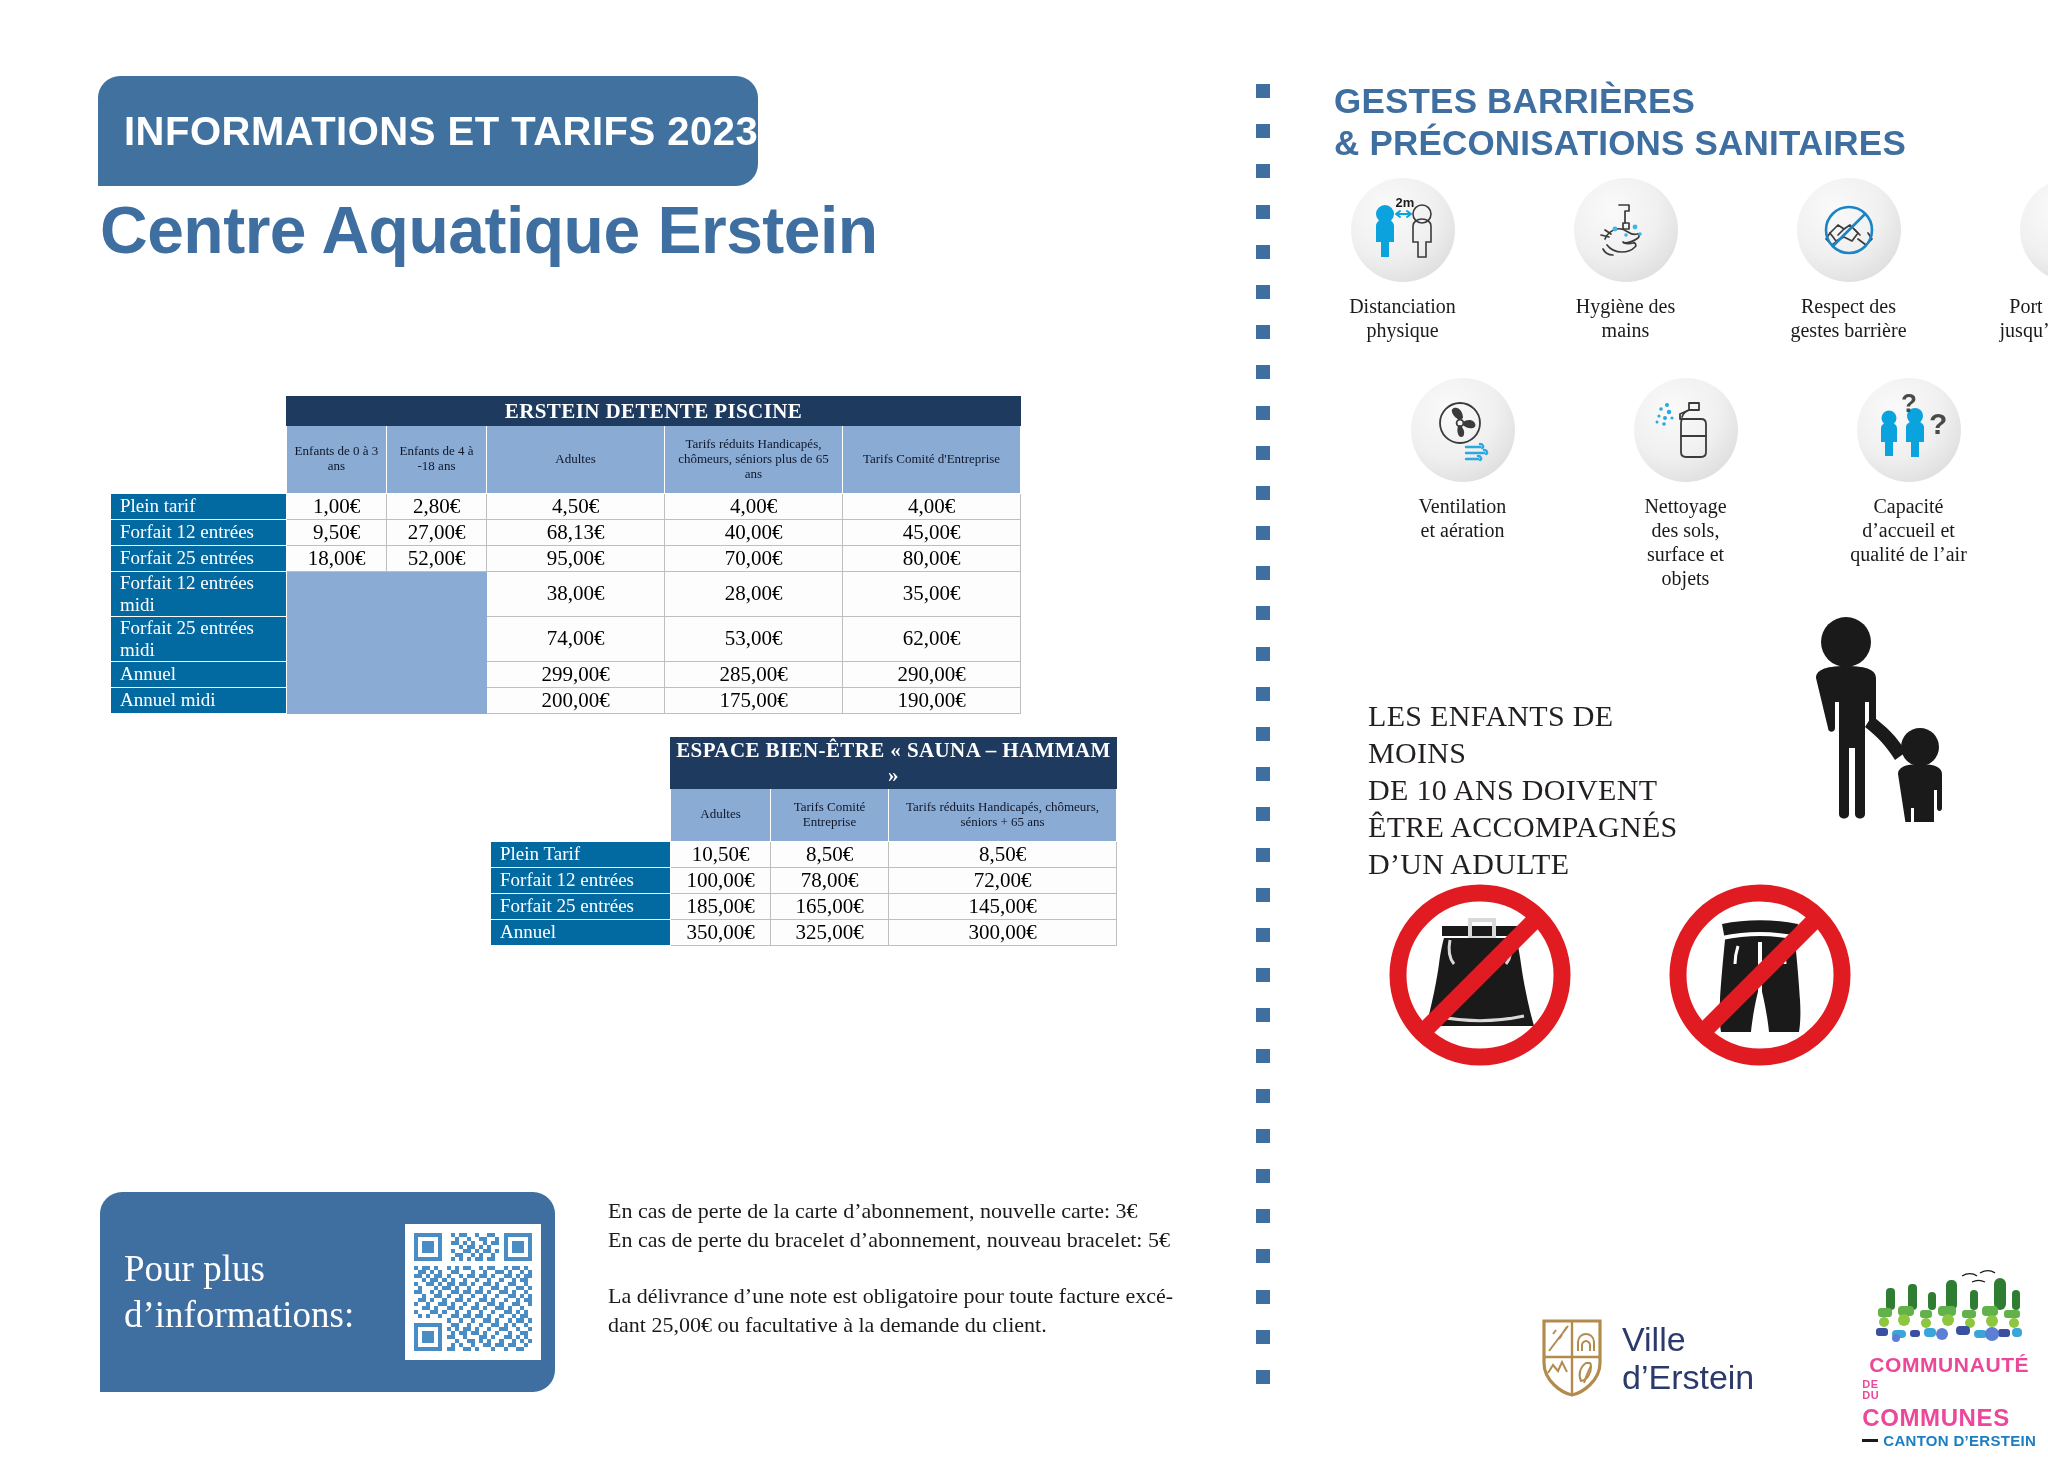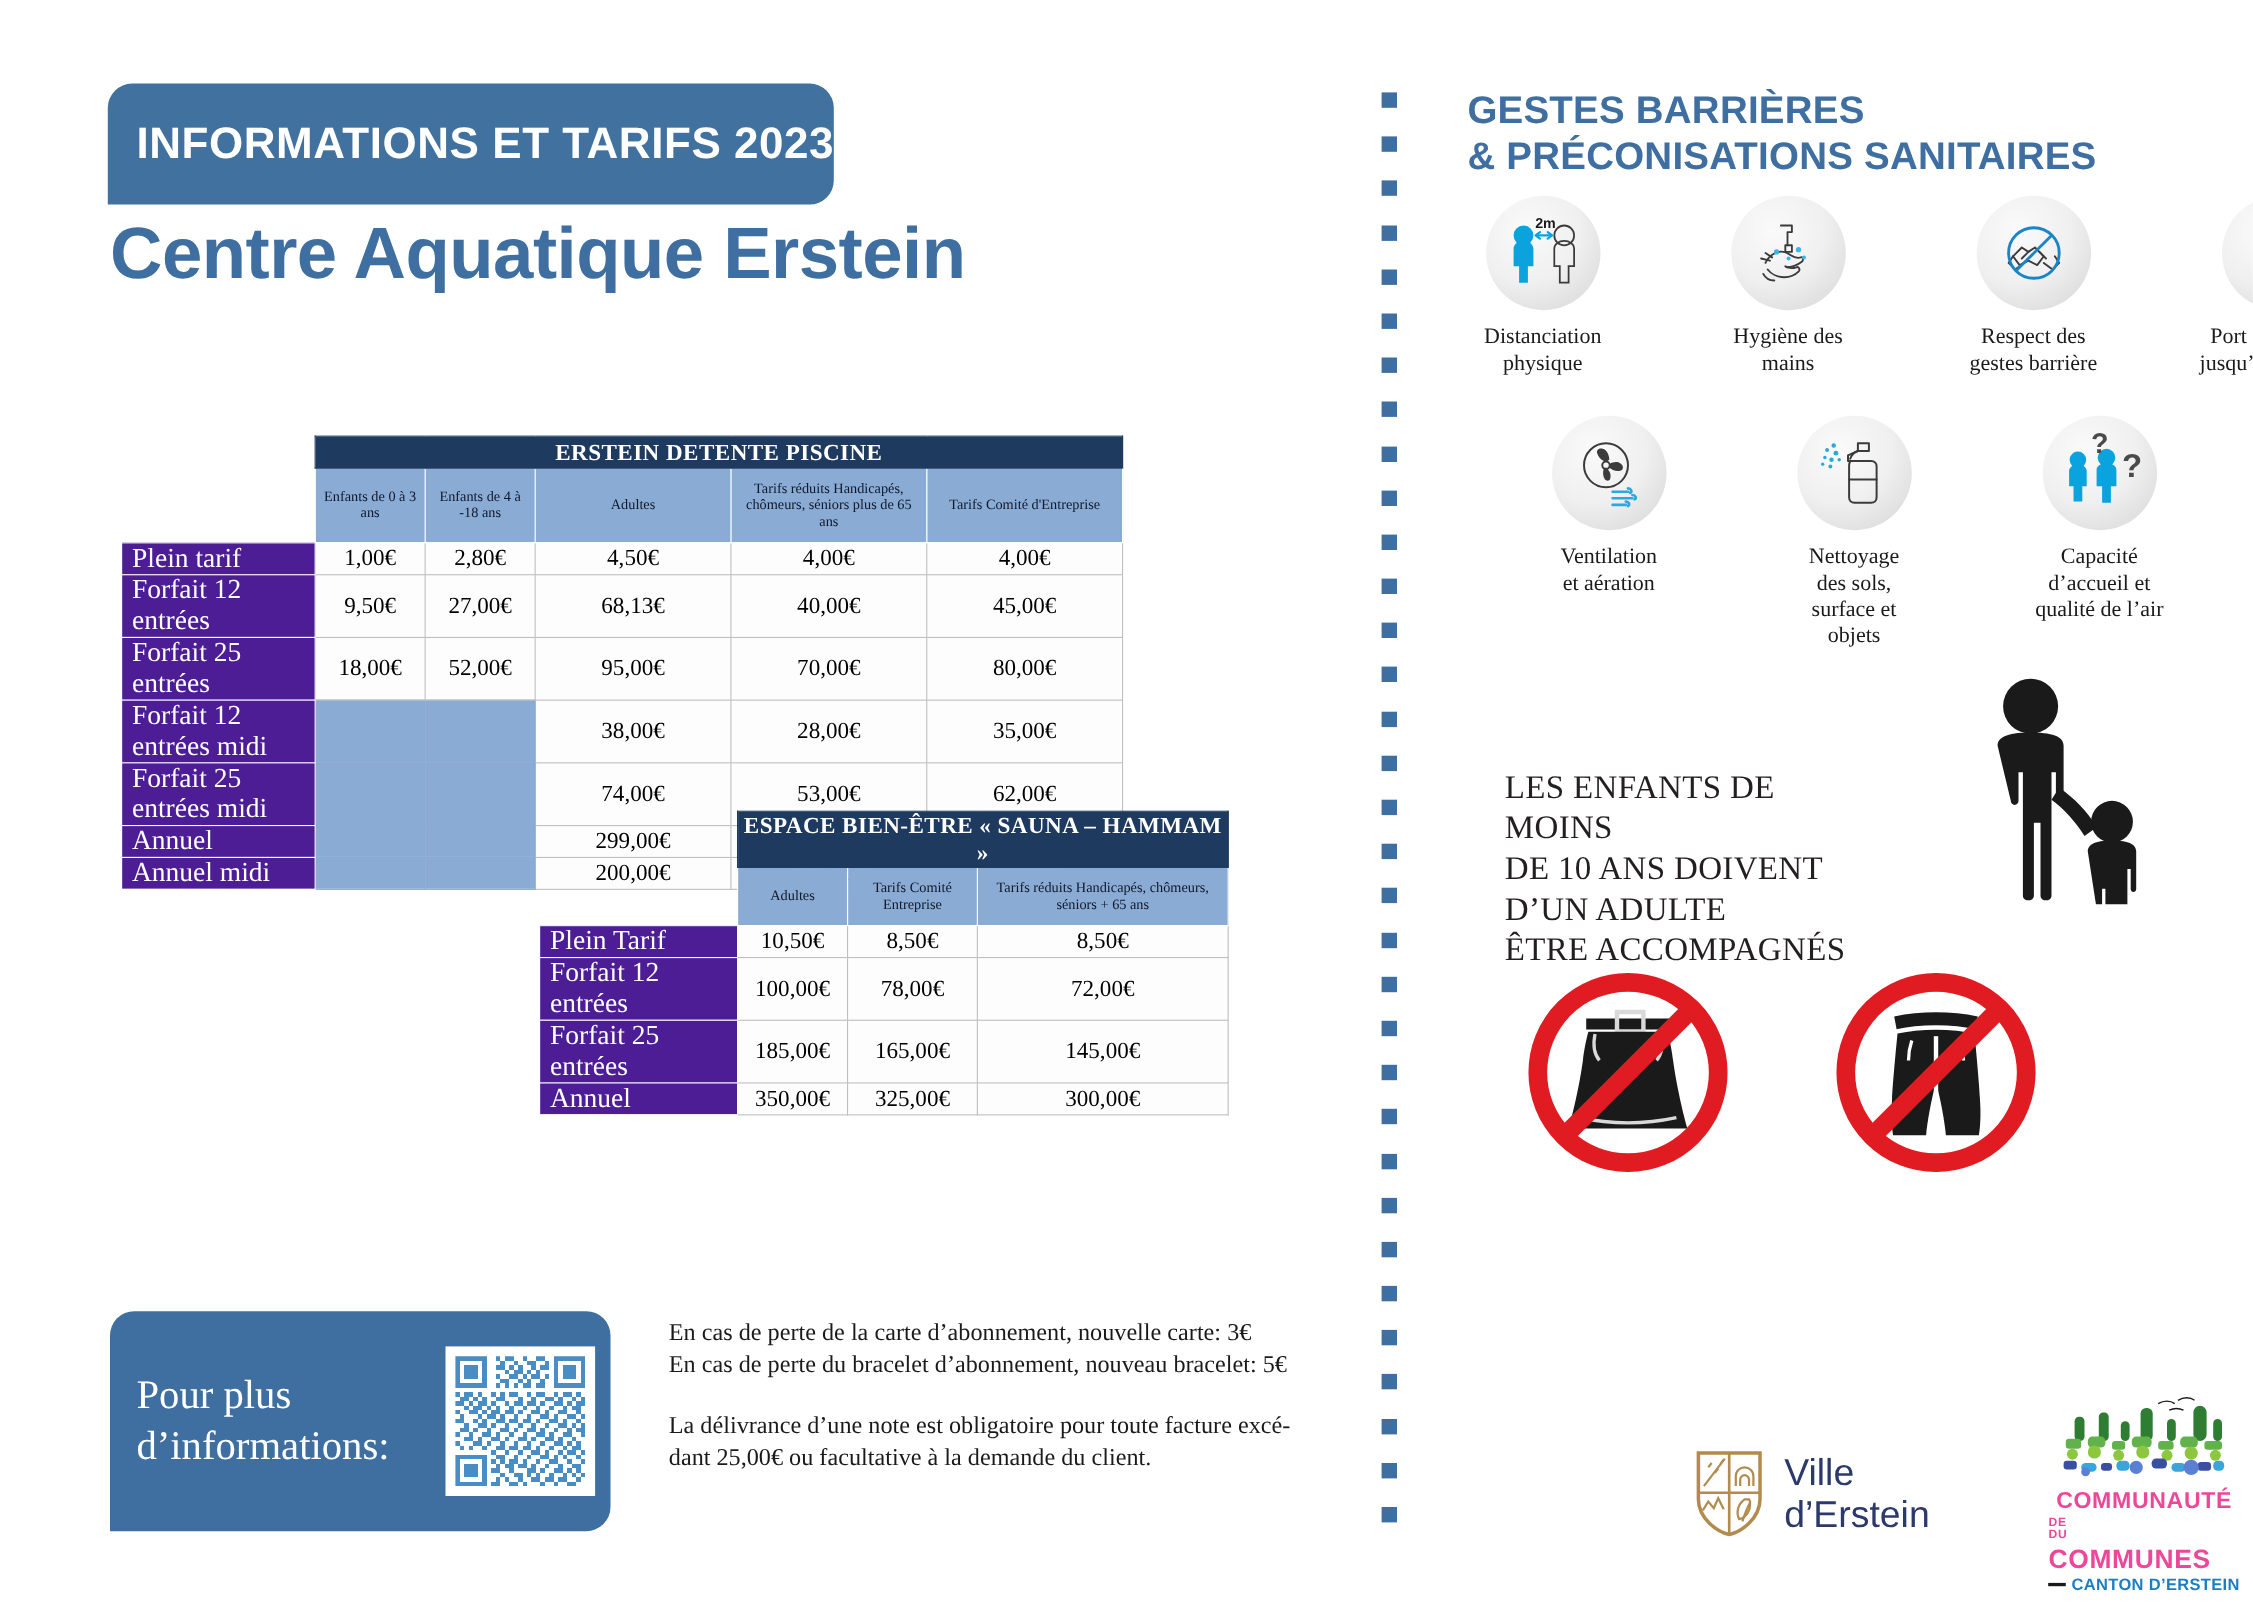--- a/index.html
+++ b/index.html
@@ -63,23 +63,23 @@
   }
   .tbl-colhead {
     background: #8aabd4;
     color: #0f172a;
     font-size: 13px;
     line-height: 1.15;
     height: 41px;
     padding: 11px 3px;
   }
   .tbl-rowhead {
-    background: #4c1d95;
+    background: #0369a1;
     color: #ffffff;
-    font-size: 25px;
+    font-size: 19px;
     text-align: left !important;
     padding-left: 9px;
     height: 24px;
   }
   .tbl-val {
     background: #fdfdfd;
     color: #000000;
     font-size: 21px;
     height: 24px;
     border: 1px solid #bfbfbf !important;
@@ -793,22 +793,22 @@
           <div>Capacité</div>
           <div>d’accueil et</div>
           <div>qualité de l’air</div>
         </div>
       </div>
     </div>
 
     <div class="kids-note">
       <div>LES ENFANTS DE MOINS</div>
       <div>DE 10 ANS DOIVENT</div>
+      <div>ÊTRE ACCOMPAGNÉS</div>
       <div>D’UN ADULTE</div>
-      <div>ÊTRE ACCOMPAGNÉS</div>
     </div>
 
     <div class="family-icon">
       <svg width="178" height="210" viewBox="0 0 178 210">
         <g fill="#1a1a1a">
           <circle cx="46" cy="30" r="25"></circle>
           <path d="M16 66c0-7 7-12 30-12s30 5 30 12v50c0 5-7 5-7 0V90h-4v112c0 6-10 6-10 0v-66h-6v66c0 6-10 6-10 0V90h-4v26c0 5-7 5-7 0z"></path>
           <path d="M72 104c14 10 26 22 34 36l-11 8c-8-13-18-24-30-33z"></path>
           <circle cx="120" cy="135" r="19"></circle>
           <path d="M98 162c0-6 6-10 22-10s22 4 22 10v34c0 4-5 4-5 0v-18h-3v81c0 5-8 5-8 0v-48h-4v48c0 5-8 5-8 0v-63h-3v18c0 4-5 4-5 0z"></path>

